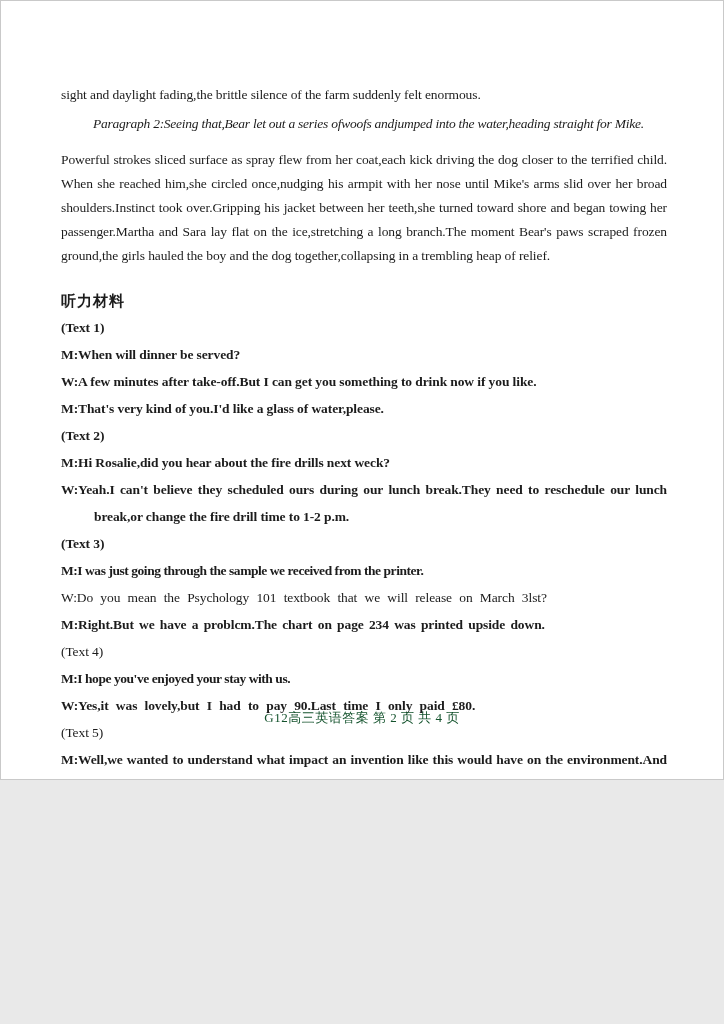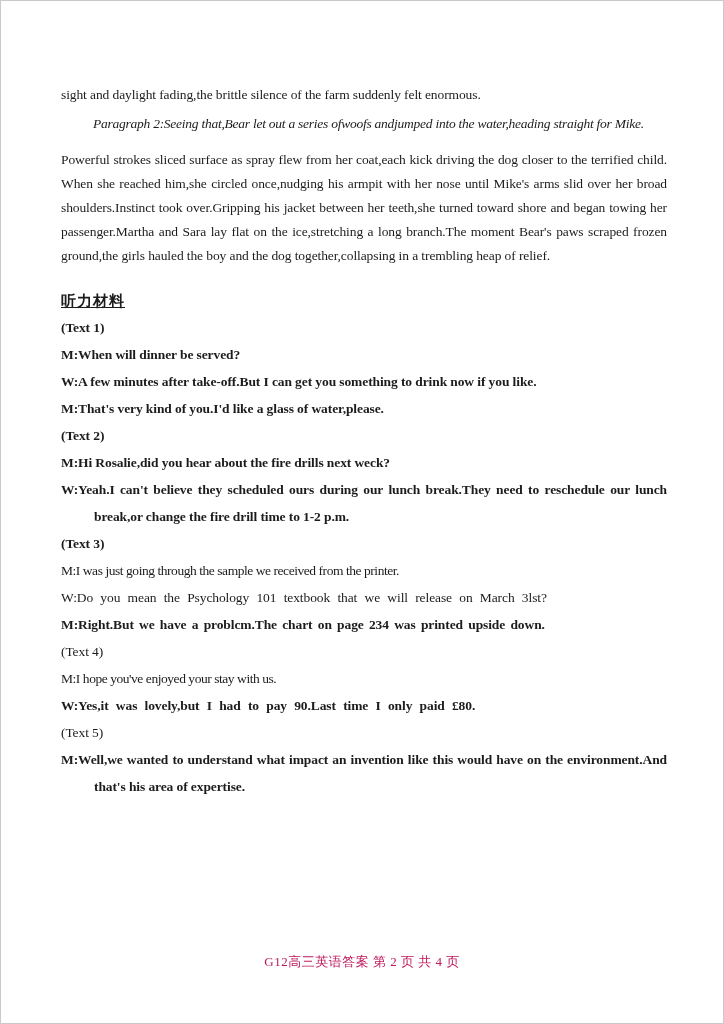--- a/index.html
+++ b/index.html
@@ -1,47 +1,47 @@
 <!DOCTYPE html>
 <html><head>
 <meta charset="utf-8">
 <style>
   html,body{margin:0;padding:0;background:#e9e9e9;}
   .page{
     position:relative;
-    width:724px;height:1024px;
+    width:724px;height:780px;
     margin:0 auto;
     background:#ffffff;
     border:1px solid #c9c9c9;
     box-sizing:border-box;
     padding:84px 56px 0 60px;
     font-family:"Liberation Serif","DejaVu Serif",serif;
     color:#1c1c1c;
     font-size:13.5px;
     letter-spacing:-0.1px;
     overflow:hidden;
   }
   p{margin:0;}
   .nw{white-space:nowrap;}
   .b{font-weight:bold;}
   .opening{line-height:20px;margin-bottom:9px;}
   .p2lead{line-height:20px;margin-bottom:14px;padding-left:32px;font-style:italic;letter-spacing:-0.25px;}
   .body-par{line-height:24px;text-align:justify;}
-  .cn-heading{margin:20px 0 0;line-height:26px;font-size:15px;font-weight:bold;letter-spacing:1px;text-decoration:underline;}
+  .cn-heading{margin:20px 0 0;line-height:26px;font-size:15px;font-weight:bold;letter-spacing:1px;}
   .tgroup{margin-top:0;}
   .tgroup + .tgroup{margin-top:0;}
   .tline{line-height:27px;}
   .hang{padding-left:33px;text-indent:-33px;text-align:justify;}
   .ws4{word-spacing:4px;}
   .ws2{word-spacing:2px;}
-  .cond{letter-spacing:-0.45px;}
+  .cond{letter-spacing:-0.45px;font-weight:bold;}
   .fit{font-size:12.6px;letter-spacing:-0.2px;}
   .footer{
     position:absolute;left:0;right:0;bottom:52px;
-    text-align:center;font-size:13px;color:#be185d;letter-spacing:0.5px;
+    text-align:center;font-size:13px;color:#14532d;letter-spacing:0.5px;
   }
 </style>
 </head>
 <body>
 
 <div class="page">
 
   <p class="opening nw">sight and daylight fading,the brittle silence of the farm suddenly felt enormous.</p>
 
   <p class="p2lead nw">Paragraph 2:Seeing that,Bear let out a series ofwoofs andjumped into the water,heading straight for Mike.</p>

